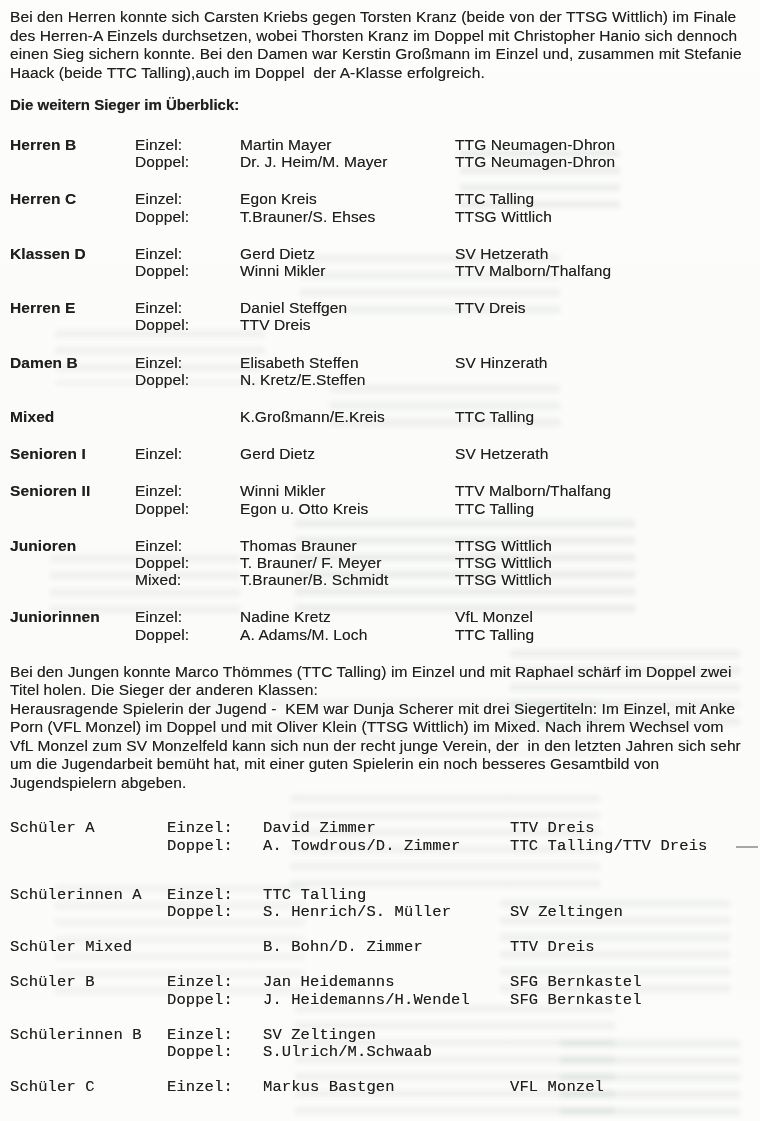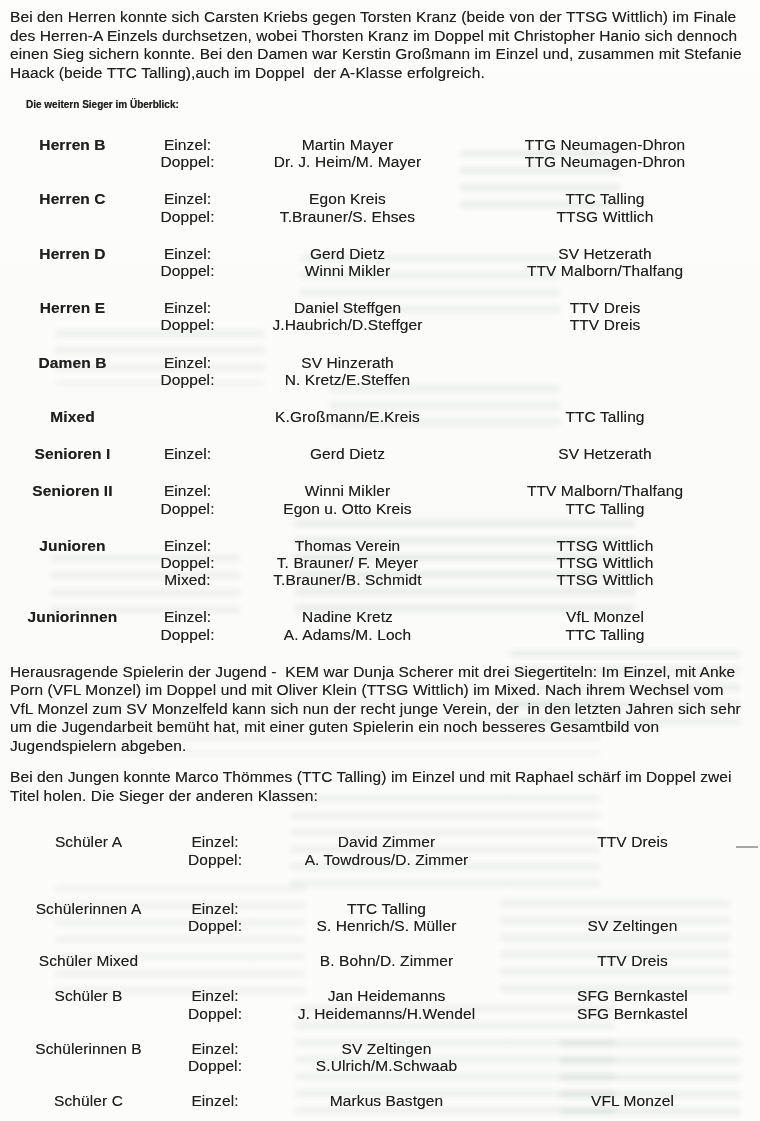--- a/index.html
+++ b/index.html
@@ -47,35 +47,35 @@
   }
   .para {
     margin: 0;
     font-size: 15.5px;
     line-height: 18.5px;
     white-space: pre-wrap;
     text-shadow: 0 0 0.6px rgba(25, 28, 26, 0.55);
     letter-spacing: 0.1px;
   }
   .heading {
-    margin: 13px 0 0 16px;
-    font-size: 10px;
+    margin: 13px 0 0 0;
+    font-size: 15px;
     line-height: 19px;
     font-weight: bold;
     text-shadow: 0 0 0.7px rgba(25, 28, 26, 0.6);
   }
   .wtable {
     font-size: 15.5px;
     text-shadow: 0 0 0.6px rgba(25, 28, 26, 0.55);
     letter-spacing: 0.1px;
   }
   .winners-table { margin-top: 22px; }
   .youth-table   { margin-top: 28px; }
-  .group { margin-bottom: 20px; text-align: center; }
-  .youth-table .group { margin-bottom: 18px; }
+  .group { margin-bottom: 20px; }
+  .youth-table .group { margin-bottom: 18px; font-family: Liberation Mono, monospace; }
   .youth-table .group:first-child { margin-bottom: 32px; }
   .trow {
     display: grid;
     line-height: 17.2px;
   }
   .winners-table .trow { grid-template-columns: 125px 105px 215px 1fr; }
   .youth-table   .trow { grid-template-columns: 157px 96px 247px 1fr; }
   .winners-table .c-cat { font-weight: bold; }
   .c-cat, .c-type, .c-name, .c-club {
     white-space: nowrap;
@@ -137,21 +137,21 @@
           </div>
           <div class="trow">
             <span class="c-cat"></span>
             <span class="c-type">Doppel:</span>
             <span class="c-name">T.Brauner/S. Ehses</span>
             <span class="c-club">TTSG Wittlich</span>
           </div>
         </div>
         <div class="group">
           <div class="trow">
-            <span class="c-cat">Herren D</span>
+            <span class="c-cat">Klassen D</span>
             <span class="c-type">Einzel:</span>
             <span class="c-name">Gerd Dietz</span>
             <span class="c-club">SV Hetzerath</span>
           </div>
           <div class="trow">
             <span class="c-cat"></span>
             <span class="c-type">Doppel:</span>
             <span class="c-name">Winni Mikler</span>
             <span class="c-club">TTV Malborn/Thalfang</span>
           </div>
@@ -159,28 +159,28 @@
         <div class="group">
           <div class="trow">
             <span class="c-cat">Herren E</span>
             <span class="c-type">Einzel:</span>
             <span class="c-name">Daniel Steffgen</span>
             <span class="c-club">TTV Dreis</span>
           </div>
           <div class="trow">
             <span class="c-cat"></span>
             <span class="c-type">Doppel:</span>
-            <span class="c-name">J.Haubrich/D.Steffger</span>
             <span class="c-club">TTV Dreis</span>
           </div>
         </div>
         <div class="group">
           <div class="trow">
             <span class="c-cat">Damen B</span>
             <span class="c-type">Einzel:</span>
+            <span class="c-name">Elisabeth Steffen</span>
             <span class="c-club">SV Hinzerath</span>
           </div>
           <div class="trow">
             <span class="c-cat"></span>
             <span class="c-type">Doppel:</span>
             <span class="c-name">N. Kretz/E.Steffen</span>
           </div>
         </div>
         <div class="group">
           <div class="trow">
@@ -209,21 +209,21 @@
             <span class="c-cat"></span>
             <span class="c-type">Doppel:</span>
             <span class="c-name">Egon u. Otto Kreis</span>
             <span class="c-club">TTC Talling</span>
           </div>
         </div>
         <div class="group">
           <div class="trow">
             <span class="c-cat">Junioren</span>
             <span class="c-type">Einzel:</span>
-            <span class="c-name">Thomas Verein</span>
+            <span class="c-name">Thomas Brauner</span>
             <span class="c-club">TTSG Wittlich</span>
           </div>
           <div class="trow">
             <span class="c-cat"></span>
             <span class="c-type">Doppel:</span>
             <span class="c-name">T. Brauner/ F. Meyer</span>
             <span class="c-club">TTSG Wittlich</span>
           </div>
           <div class="trow">
             <span class="c-cat"></span>
@@ -240,42 +240,43 @@
             <span class="c-club">VfL Monzel</span>
           </div>
           <div class="trow">
             <span class="c-cat"></span>
             <span class="c-type">Doppel:</span>
             <span class="c-name">A. Adams/M. Loch</span>
             <span class="c-club">TTC Talling</span>
           </div>
         </div>
       </div>
+
+    <p class="para" style="margin-top:13px;">Bei den Jungen konnte Marco Thömmes (TTC Talling) im Einzel und mit Raphael schärf im Doppel zwei
+Titel holen. Die Sieger der anderen Klassen:</p>
 
     <p class="para">Herausragende Spielerin der Jugend -  KEM war Dunja Scherer mit drei Siegertiteln: Im Einzel, mit Anke
 Porn (VFL Monzel) im Doppel und mit Oliver Klein (TTSG Wittlich) im Mixed. Nach ihrem Wechsel vom
 VfL Monzel zum SV Monzelfeld kann sich nun der recht junge Verein, der  in den letzten Jahren sich sehr
 um die Jugendarbeit bemüht hat, mit einer guten Spielerin ein noch besseres Gesamtbild von
 Jugendspielern abgeben.</p>
 
-    <p class="para" style="margin-top:13px;">Bei den Jungen konnte Marco Thömmes (TTC Talling) im Einzel und mit Raphael schärf im Doppel zwei
-Titel holen. Die Sieger der anderen Klassen:</p>
-
     <div class="wtable youth-table" id="youth-table">
         <div class="group">
           <div class="trow">
             <span class="c-cat">Schüler A</span>
             <span class="c-type">Einzel:</span>
             <span class="c-name">David Zimmer</span>
             <span class="c-club">TTV Dreis</span>
           </div>
           <div class="trow">
             <span class="c-cat"></span>
             <span class="c-type">Doppel:</span>
             <span class="c-name">A. Towdrous/D. Zimmer</span>
+            <span class="c-club">TTC Talling/TTV Dreis</span>
           </div>
         </div>
         <div class="group">
           <div class="trow">
             <span class="c-cat">Schülerinnen A</span>
             <span class="c-type">Einzel:</span>
             <span class="c-club">TTC Talling</span>
           </div>
           <div class="trow">
             <span class="c-cat"></span>

